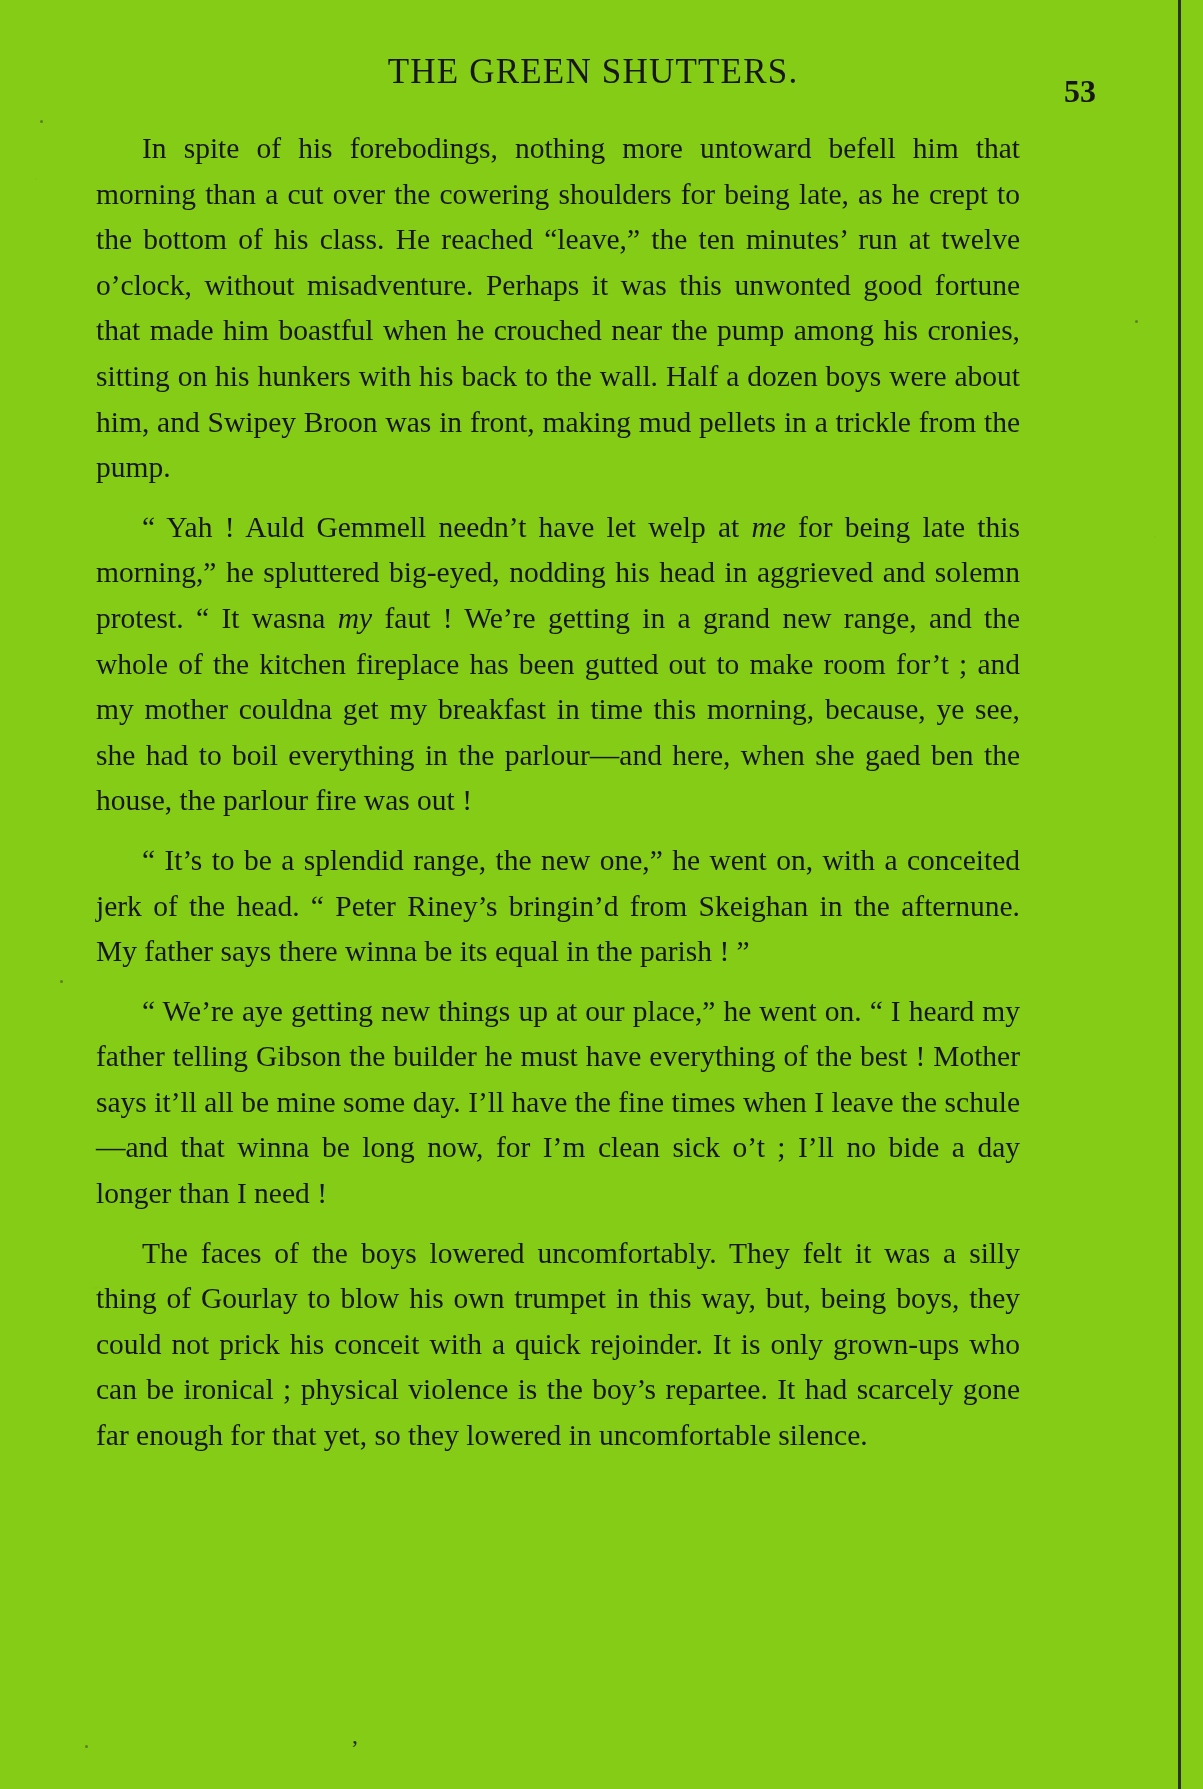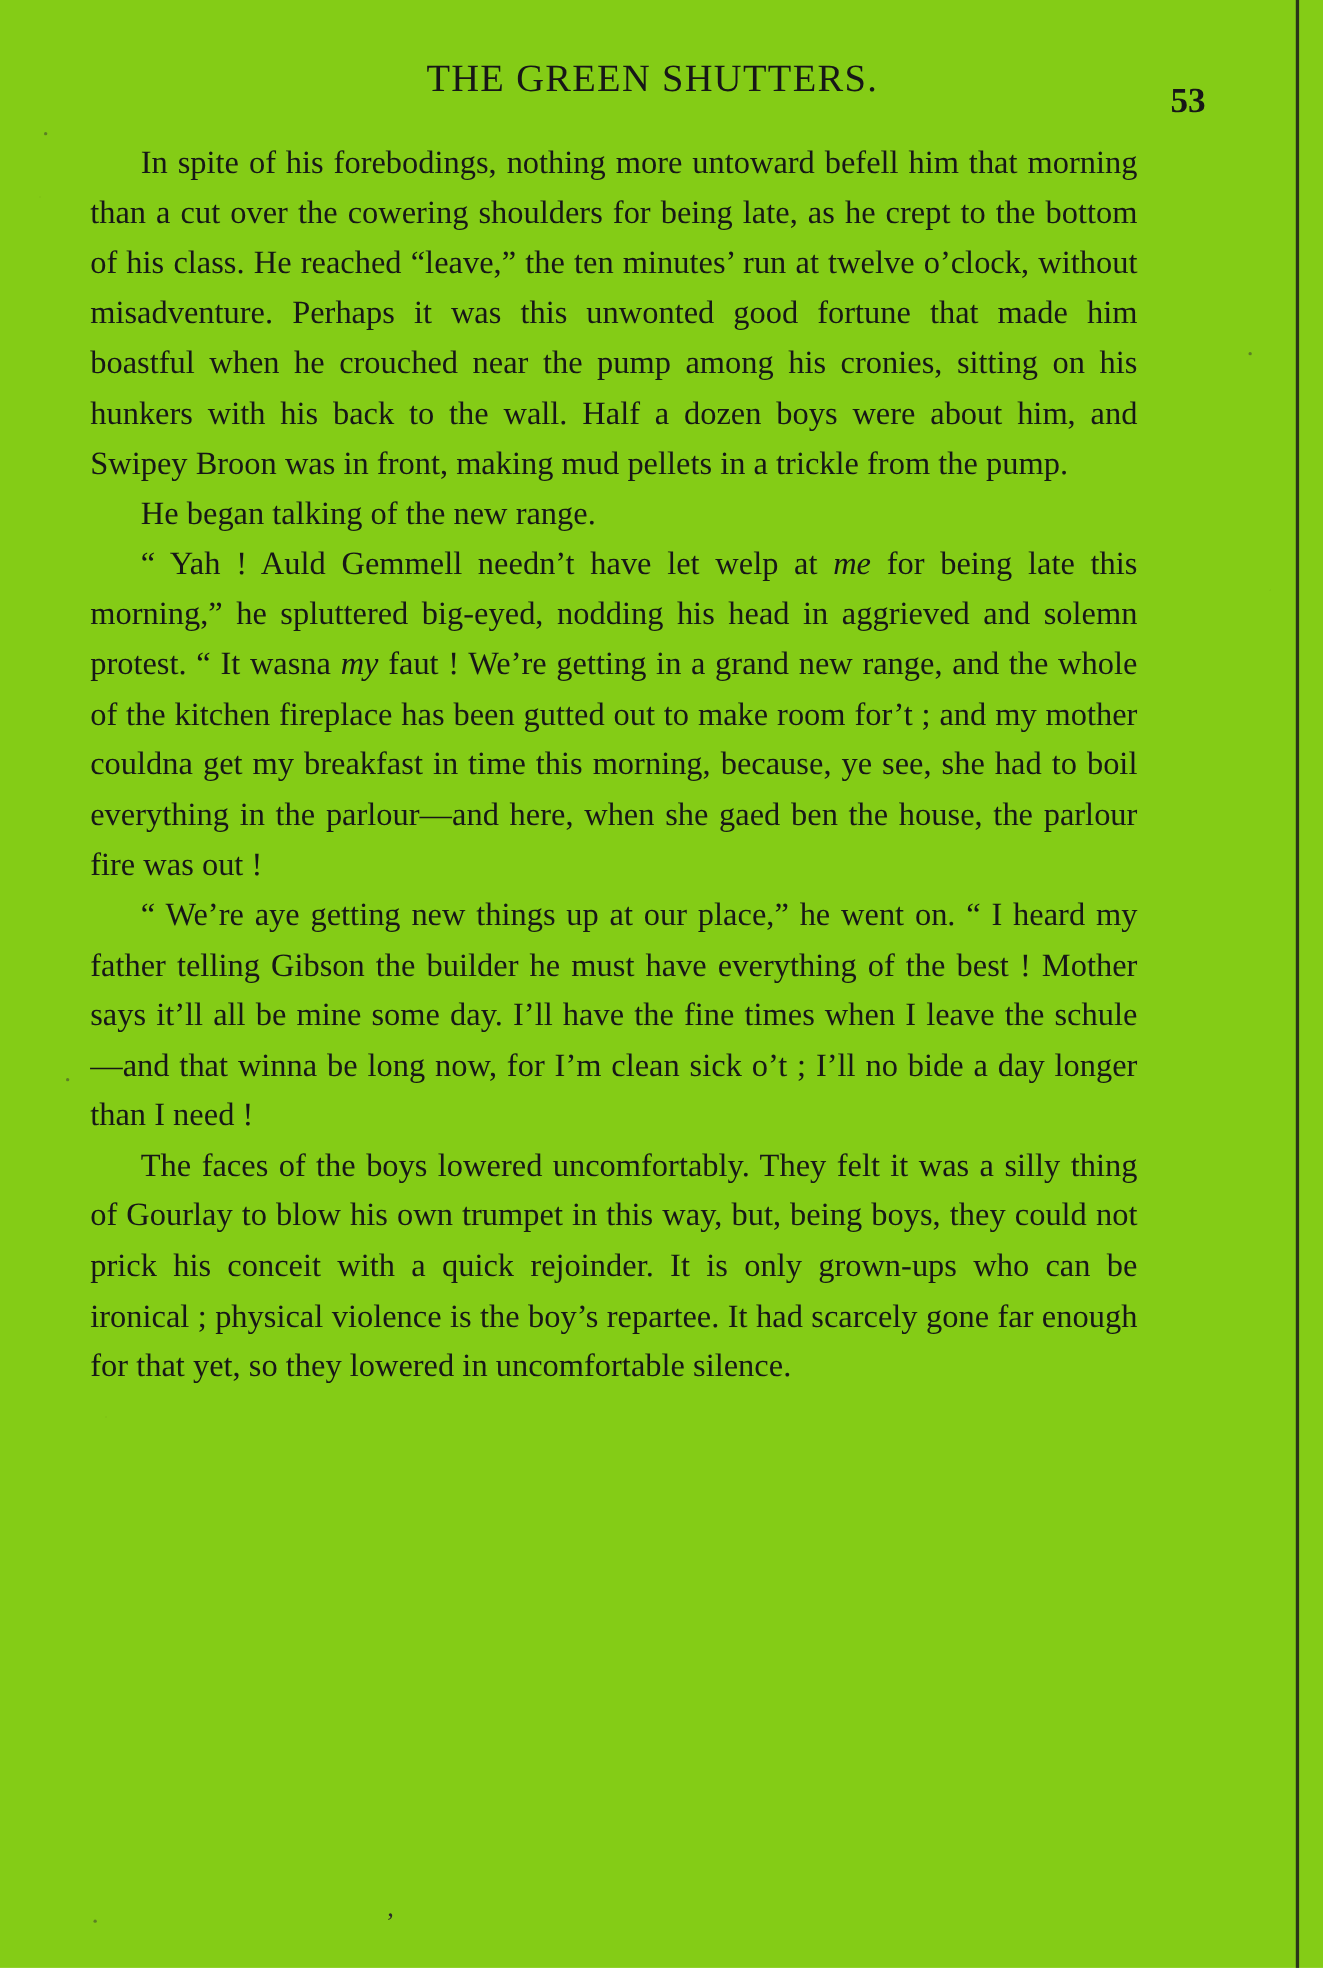--- a/index.html
+++ b/index.html
@@ -65,21 +65,21 @@
     right: 12px;
     bottom: 0;
     font-size: 32px;
     font-weight: 700;
   }
   .body-text {
     width: 952px;
     margin-left: 4px;
   }
   p {
-    margin: 0;
+    margin: 14px;
     font-size: 29.5px;
     line-height: 45.6px;
     text-align: justify;
     text-justify: inter-word;
     hyphens: none;
     text-indent: 46px;
   }
   em {
   }
   .footer-mark {
@@ -112,22 +112,22 @@
 
   <div class="content">
 
     <div class="running-head">
       <div class="head-title">THE GREEN SHUTTERS.</div>
       <div class="page-number">53</div>
     </div>
 
     <div class="body-text">
       <p>In spite of his forebodings, nothing more untoward befell him that morning than a cut over the cowering shoulders for being late, as he crept to the bottom of his class. He reached “leave,” the ten minutes’ run at twelve o’clock, without misadventure. Perhaps it was this unwonted good fortune that made him boastful when he crouched near the pump among his cronies, sitting on his hunkers with his back to the wall. Half a dozen boys were about him, and Swipey Broon was in front, making mud pellets in a trickle from the pump.</p>
-      <p>He began talking of the new range.</p>
       <p>“ Yah ! Auld Gemmell needn’t have let welp at <em>me</em> for being late this morning,” he spluttered big-eyed, nodding his head in aggrieved and solemn protest. “ It wasna <em>my</em> faut ! We’re getting in a grand new range, and the whole of the kitchen fireplace has been gutted out to make room for’t ; and my mother couldna get my breakfast in time this morning, because, ye see, she had to boil everything in the parlour—and here, when she gaed ben the house, the parlour fire was out !</p>
+      <p>“ It’s to be a splendid range, the new one,” he went on, with a conceited jerk of the head. “ Peter Riney’s bringin’d from Skeighan in the afternune. My father says there winna be its equal in the parish ! ”</p>
       <p>“ We’re aye getting new things up at our place,” he went on. “ I heard my father telling Gibson the builder he must have everything of the best ! Mother says it’ll all be mine some day. I’ll have the fine times when I leave the schule—and that winna be long now, for I’m clean sick o’t ; I’ll no bide a day longer than I need !</p>
       <p>The faces of the boys lowered uncomfortably. They felt it was a silly thing of Gourlay to blow his own trumpet in this way, but, being boys, they could not prick his conceit with a quick rejoinder. It is only grown-ups who can be ironical ; physical violence is the boy’s repartee. It had scarcely gone far enough for that yet, so they lowered in uncomfortable silence.</p>
     </div>
 
   </div>
 
   <div class="footer-mark">,</div>
 
 </div>
 

